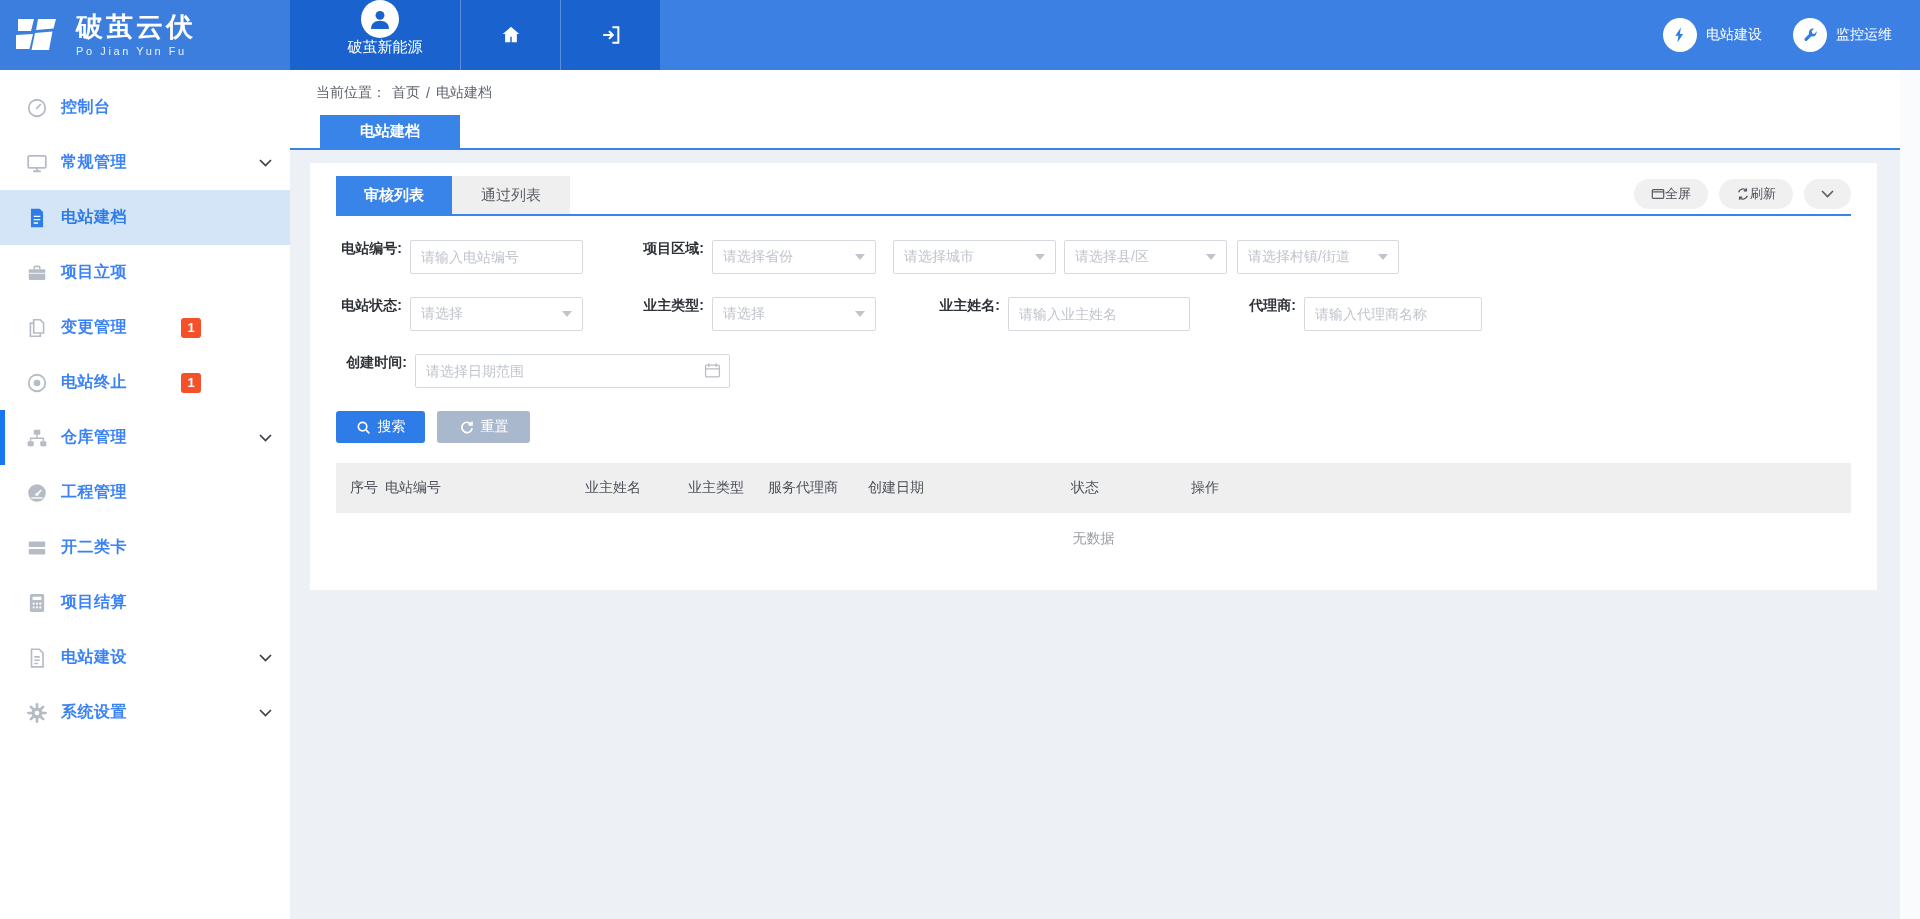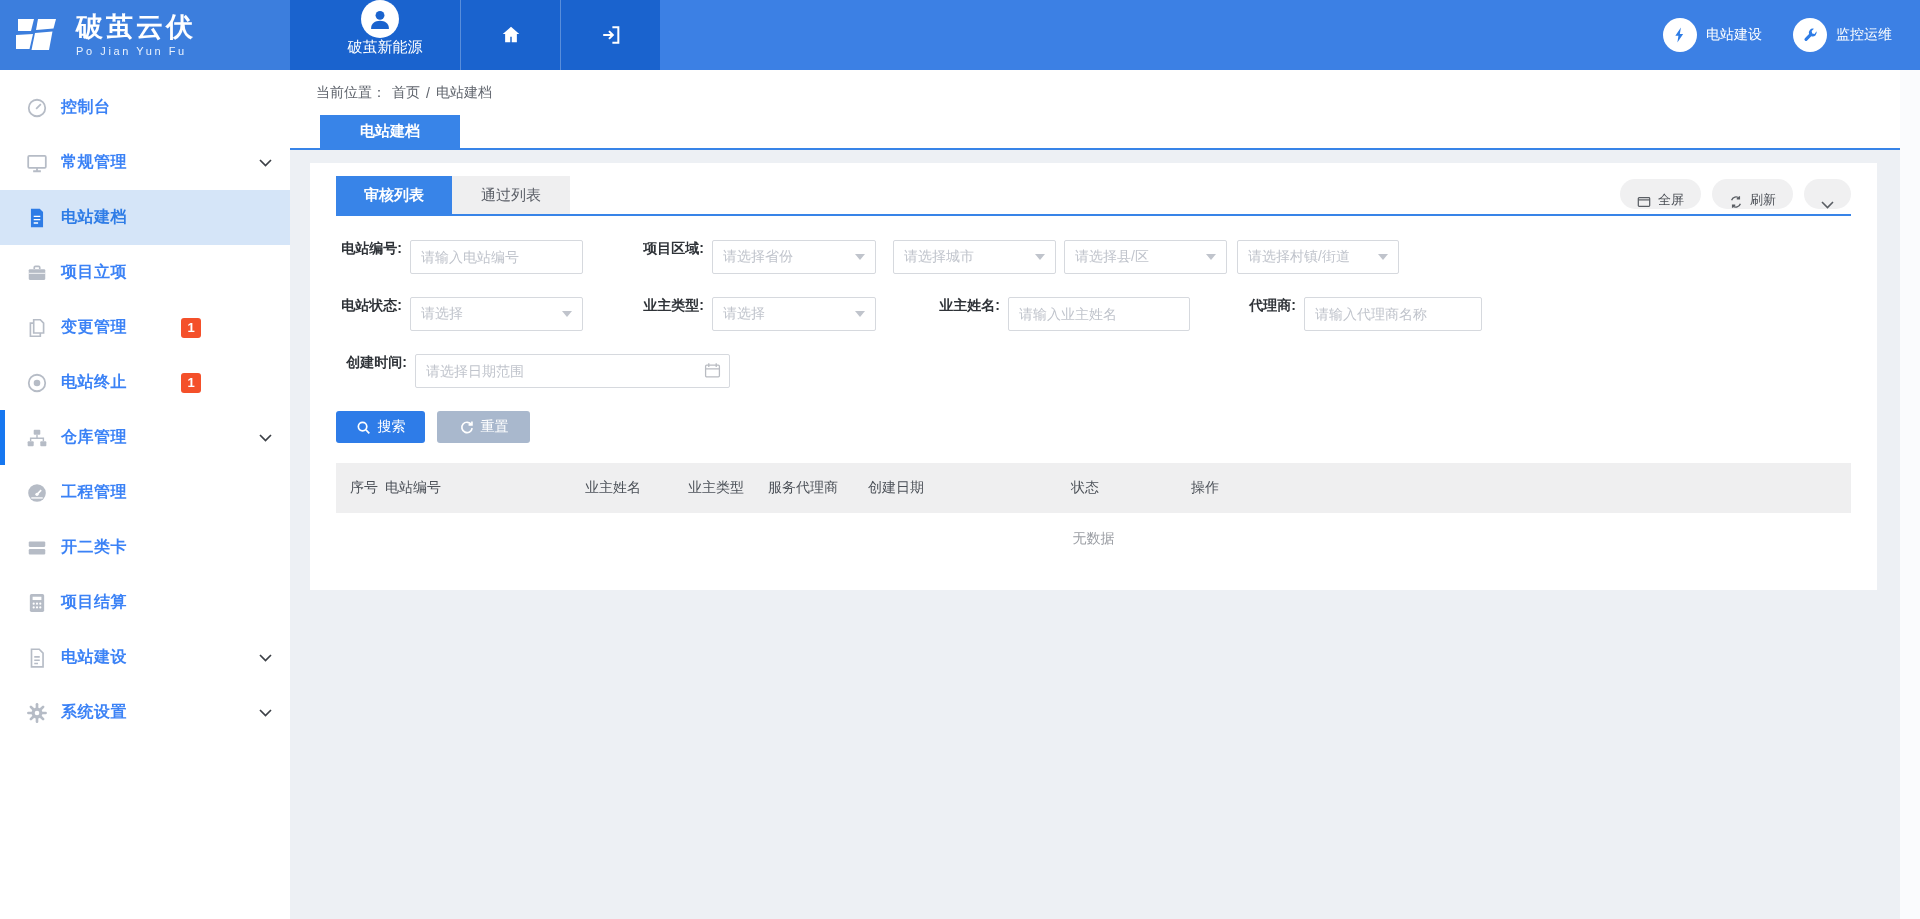--- a/index.html
+++ b/index.html
@@ -42,21 +42,21 @@
   .page-tab { margin-left:30px; width:140px; background:#3884e8; color:#fff; font-size:15px; font-weight:bold;
     display:flex; align-items:center; justify-content:center; cursor:pointer; }
 
   .card { margin:13px 43px 0 20px; height:427px; background:#fff; padding:13px 26px 4px; position:relative; }
   .card-tabs { display:flex; border-bottom:2px solid #3884e8; position:relative; }
   .ctab { height:38px; width:116px; display:flex; align-items:center; justify-content:center;
     font-size:15px; background:#efeff0; color:#5a5e66; cursor:pointer; }
   .ctab.w2 { width:118px; }
   .ctab.active { background:#3884e8; color:#fff; font-weight:bold; }
   .toolbar { position:absolute; right:0; top:3px; display:flex; gap:11px; }
-  .pill { height:30px; border-radius:15px; background:#f0f0f1; display:flex; align-items:flex-end; gap:7px;
+  .pill { height:30px; border-radius:15px; background:#f0f0f1; display:flex; align-items:center; gap:0;
     padding:0 17px; font-size:13px; color:#4a4e55; cursor:pointer; border:none; }
 
   .form { margin-top:24px; }
   .frow { display:flex; align-items:flex-start; height:34px; margin-bottom:23px; }
   .flabel { font-size:14px; color:#2f3338; font-weight:600; text-align:right; margin-right:8px; white-space:nowrap; flex:none; }
   .inp { height:34px; border:1px solid #d6d9de; border-radius:2px; padding:0 10px; font-size:14px; color:#333;
     font-family:inherit; outline:none; background:#fff; }
   .inp::placeholder { color:#c0c4cc; }
   .sel { height:34px; border:1px solid #d6d9de; border-radius:2px; background:#fff; display:flex; align-items:center;
     padding:0 10px; font-size:14px; color:#c0c4cc; cursor:pointer; }

